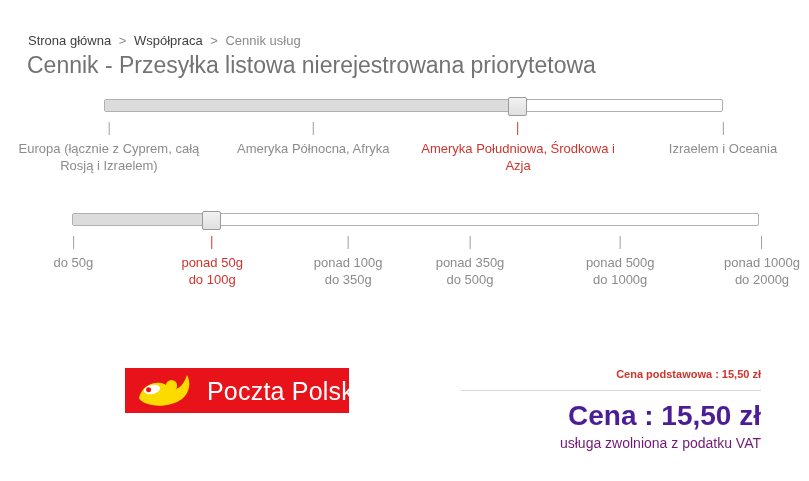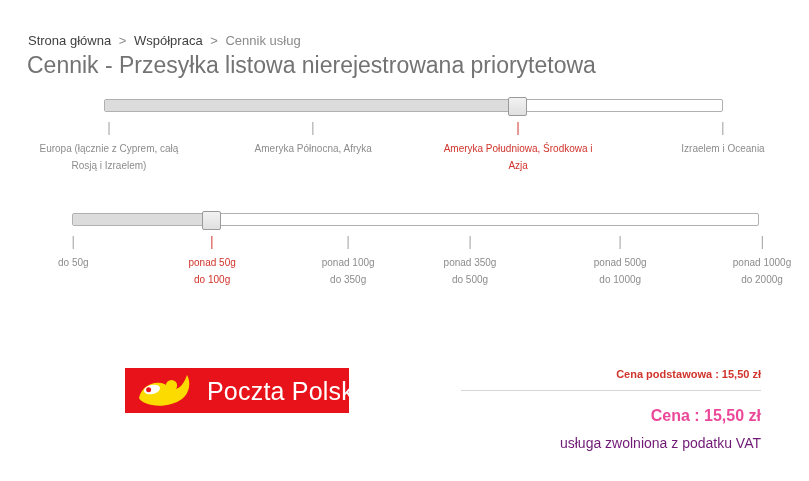--- a/index.html
+++ b/index.html
@@ -106,21 +106,21 @@
     position: absolute;
     left: 0;
     top: 30px;
     width: 100%;
     height: 70px;
   }
   .slider-label {
     position: absolute;
     top: 0;
     text-align: center;
-    font-size: 10px;
+    font-size: 13px;
     line-height: 17px;
     color: #8c8c8c;
     transform: translateX(-50%);
   }
   .slider-label .tick {
     display: block;
     width: 1px;
     height: 13px;
     background: #9e9e9e;
     margin: 0 auto 5px auto;
@@ -176,24 +176,24 @@
     font-weight: bold;
     color: #d0342c;
     padding-bottom: 7px;
   }
   .price-divider {
     height: 1px;
     background: #d6d6d6;
     width: 100%;
   }
   .price-main {
-    font-size: 16px;
+    font-size: 28px;
     line-height: 30px;
     font-weight: bold;
-    color: #ec4899;
+    color: #4c1d95;
     padding-top: 10px;
     white-space: nowrap;
   }
   .price-note {
     font-size: 14px;
     line-height: 17px;
     color: #701a75;
     padding-top: 4px;
     white-space: nowrap;
   }

